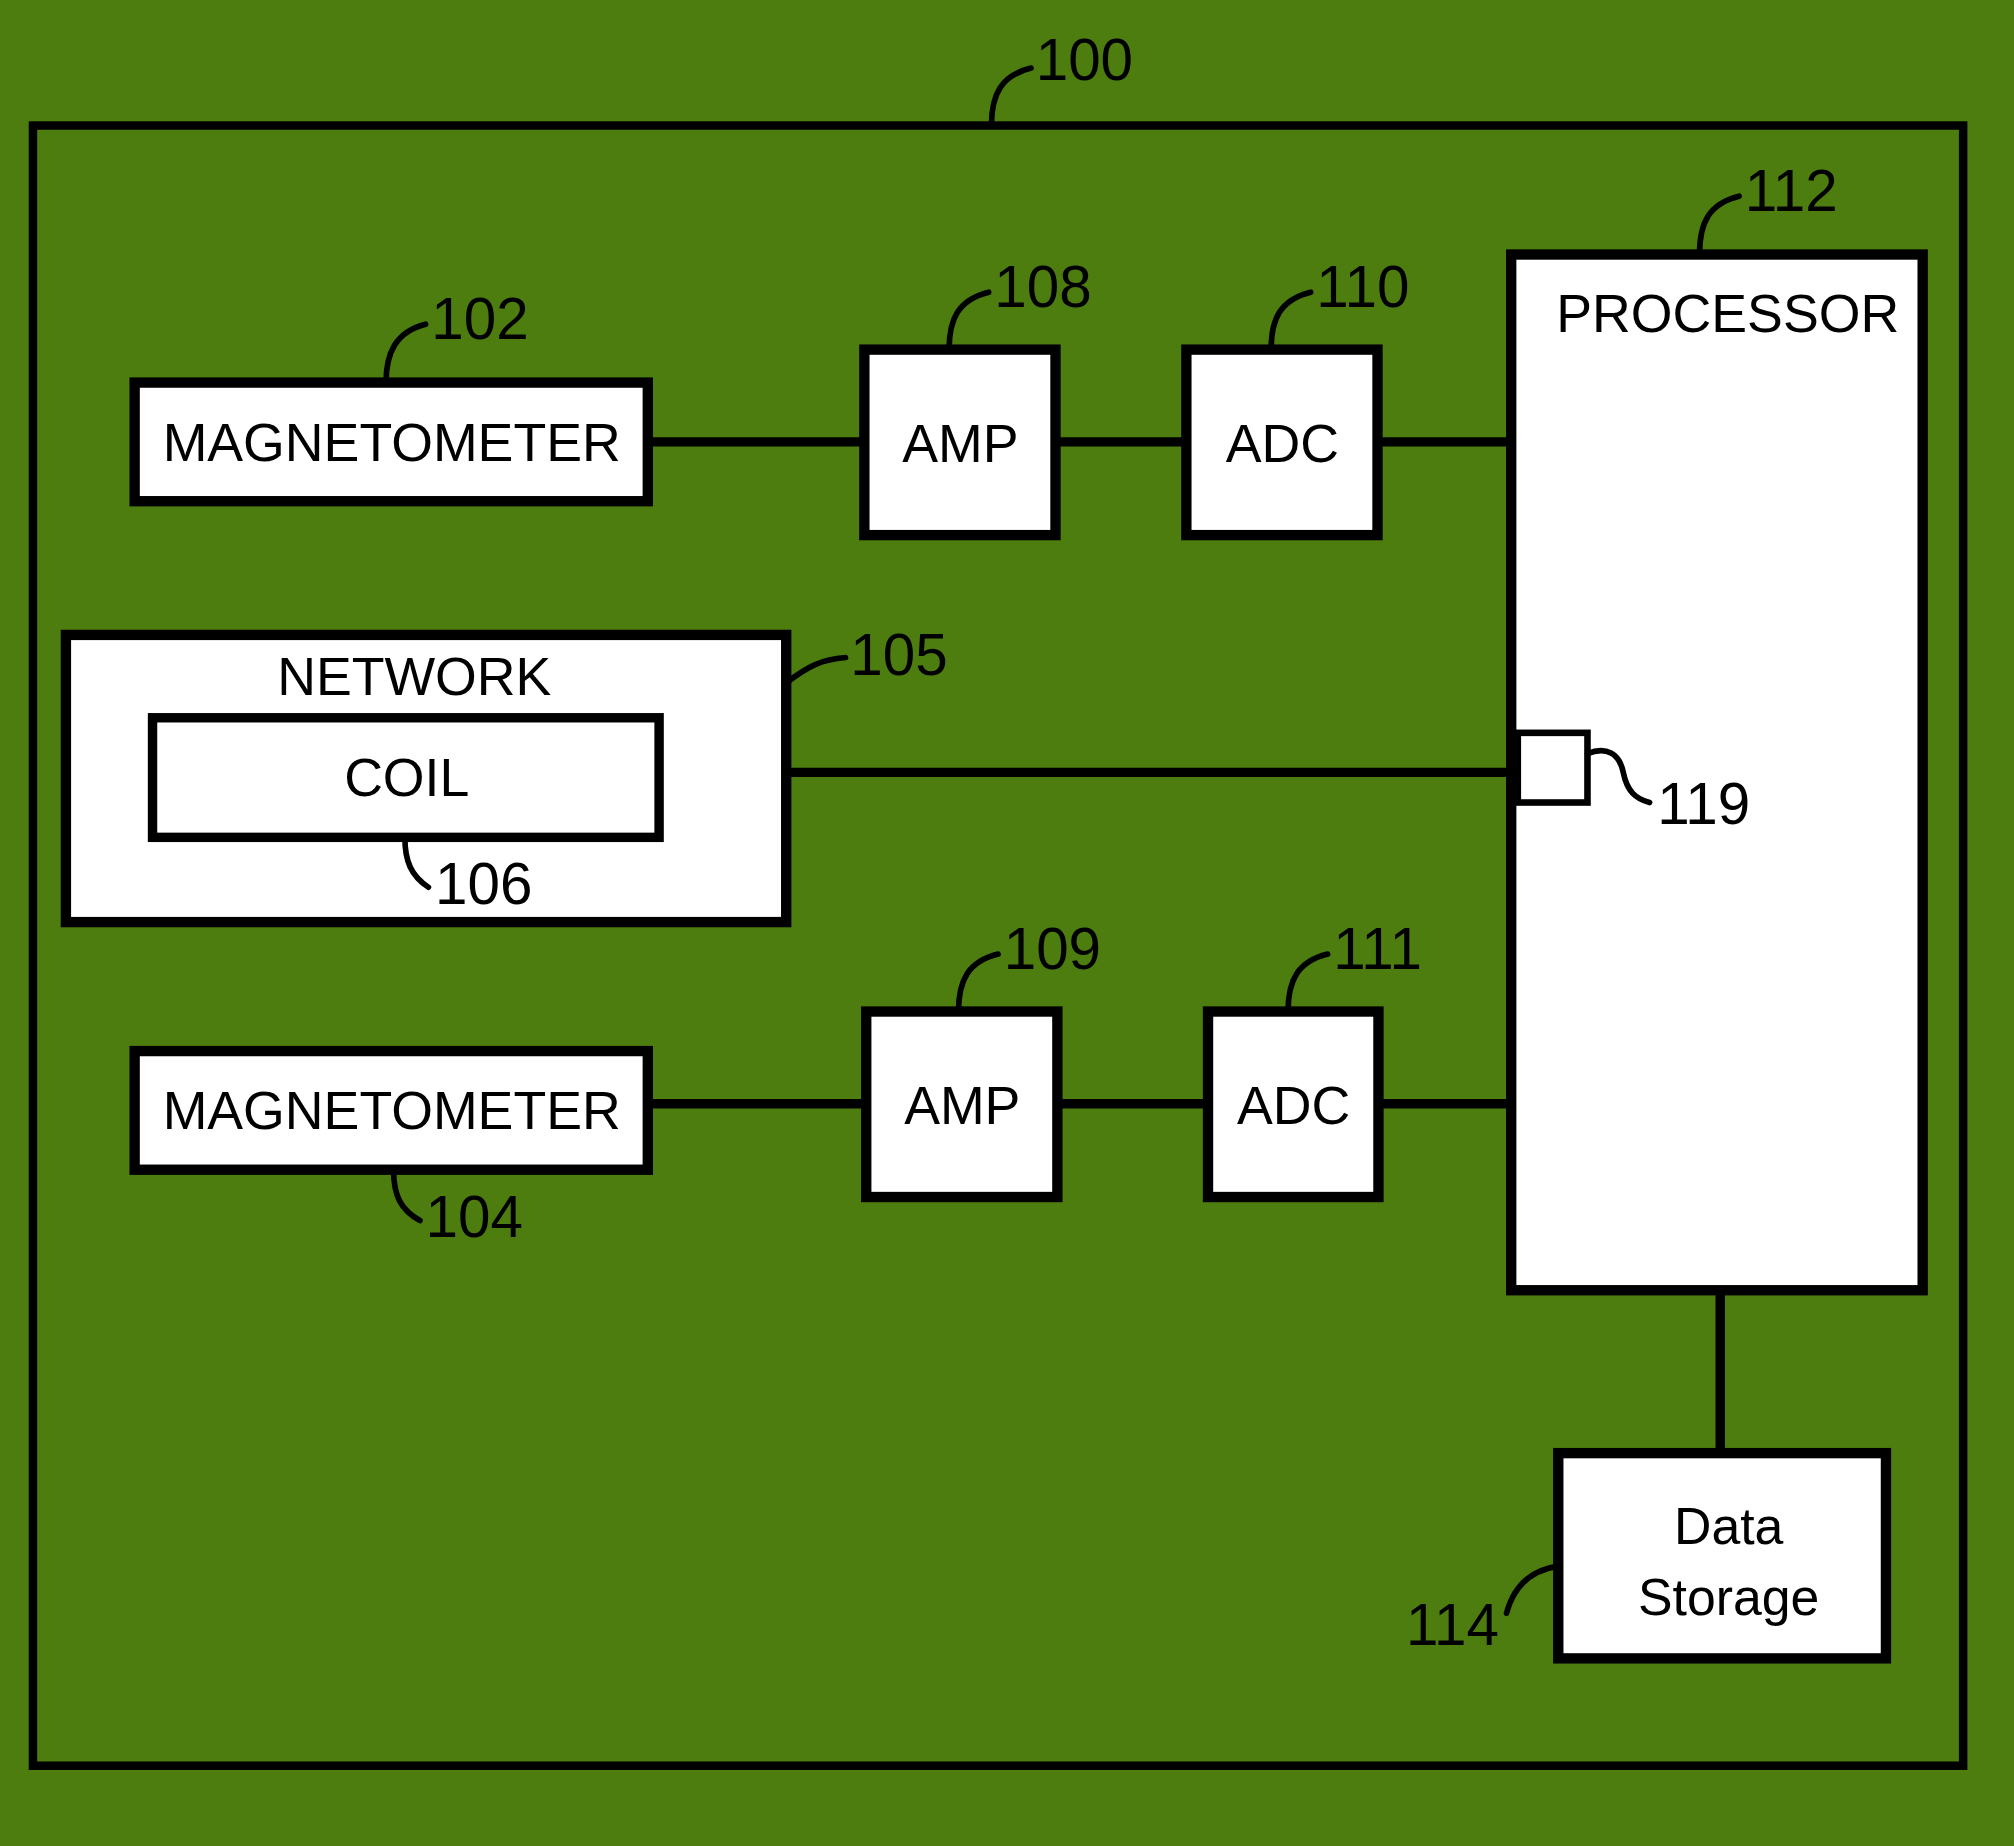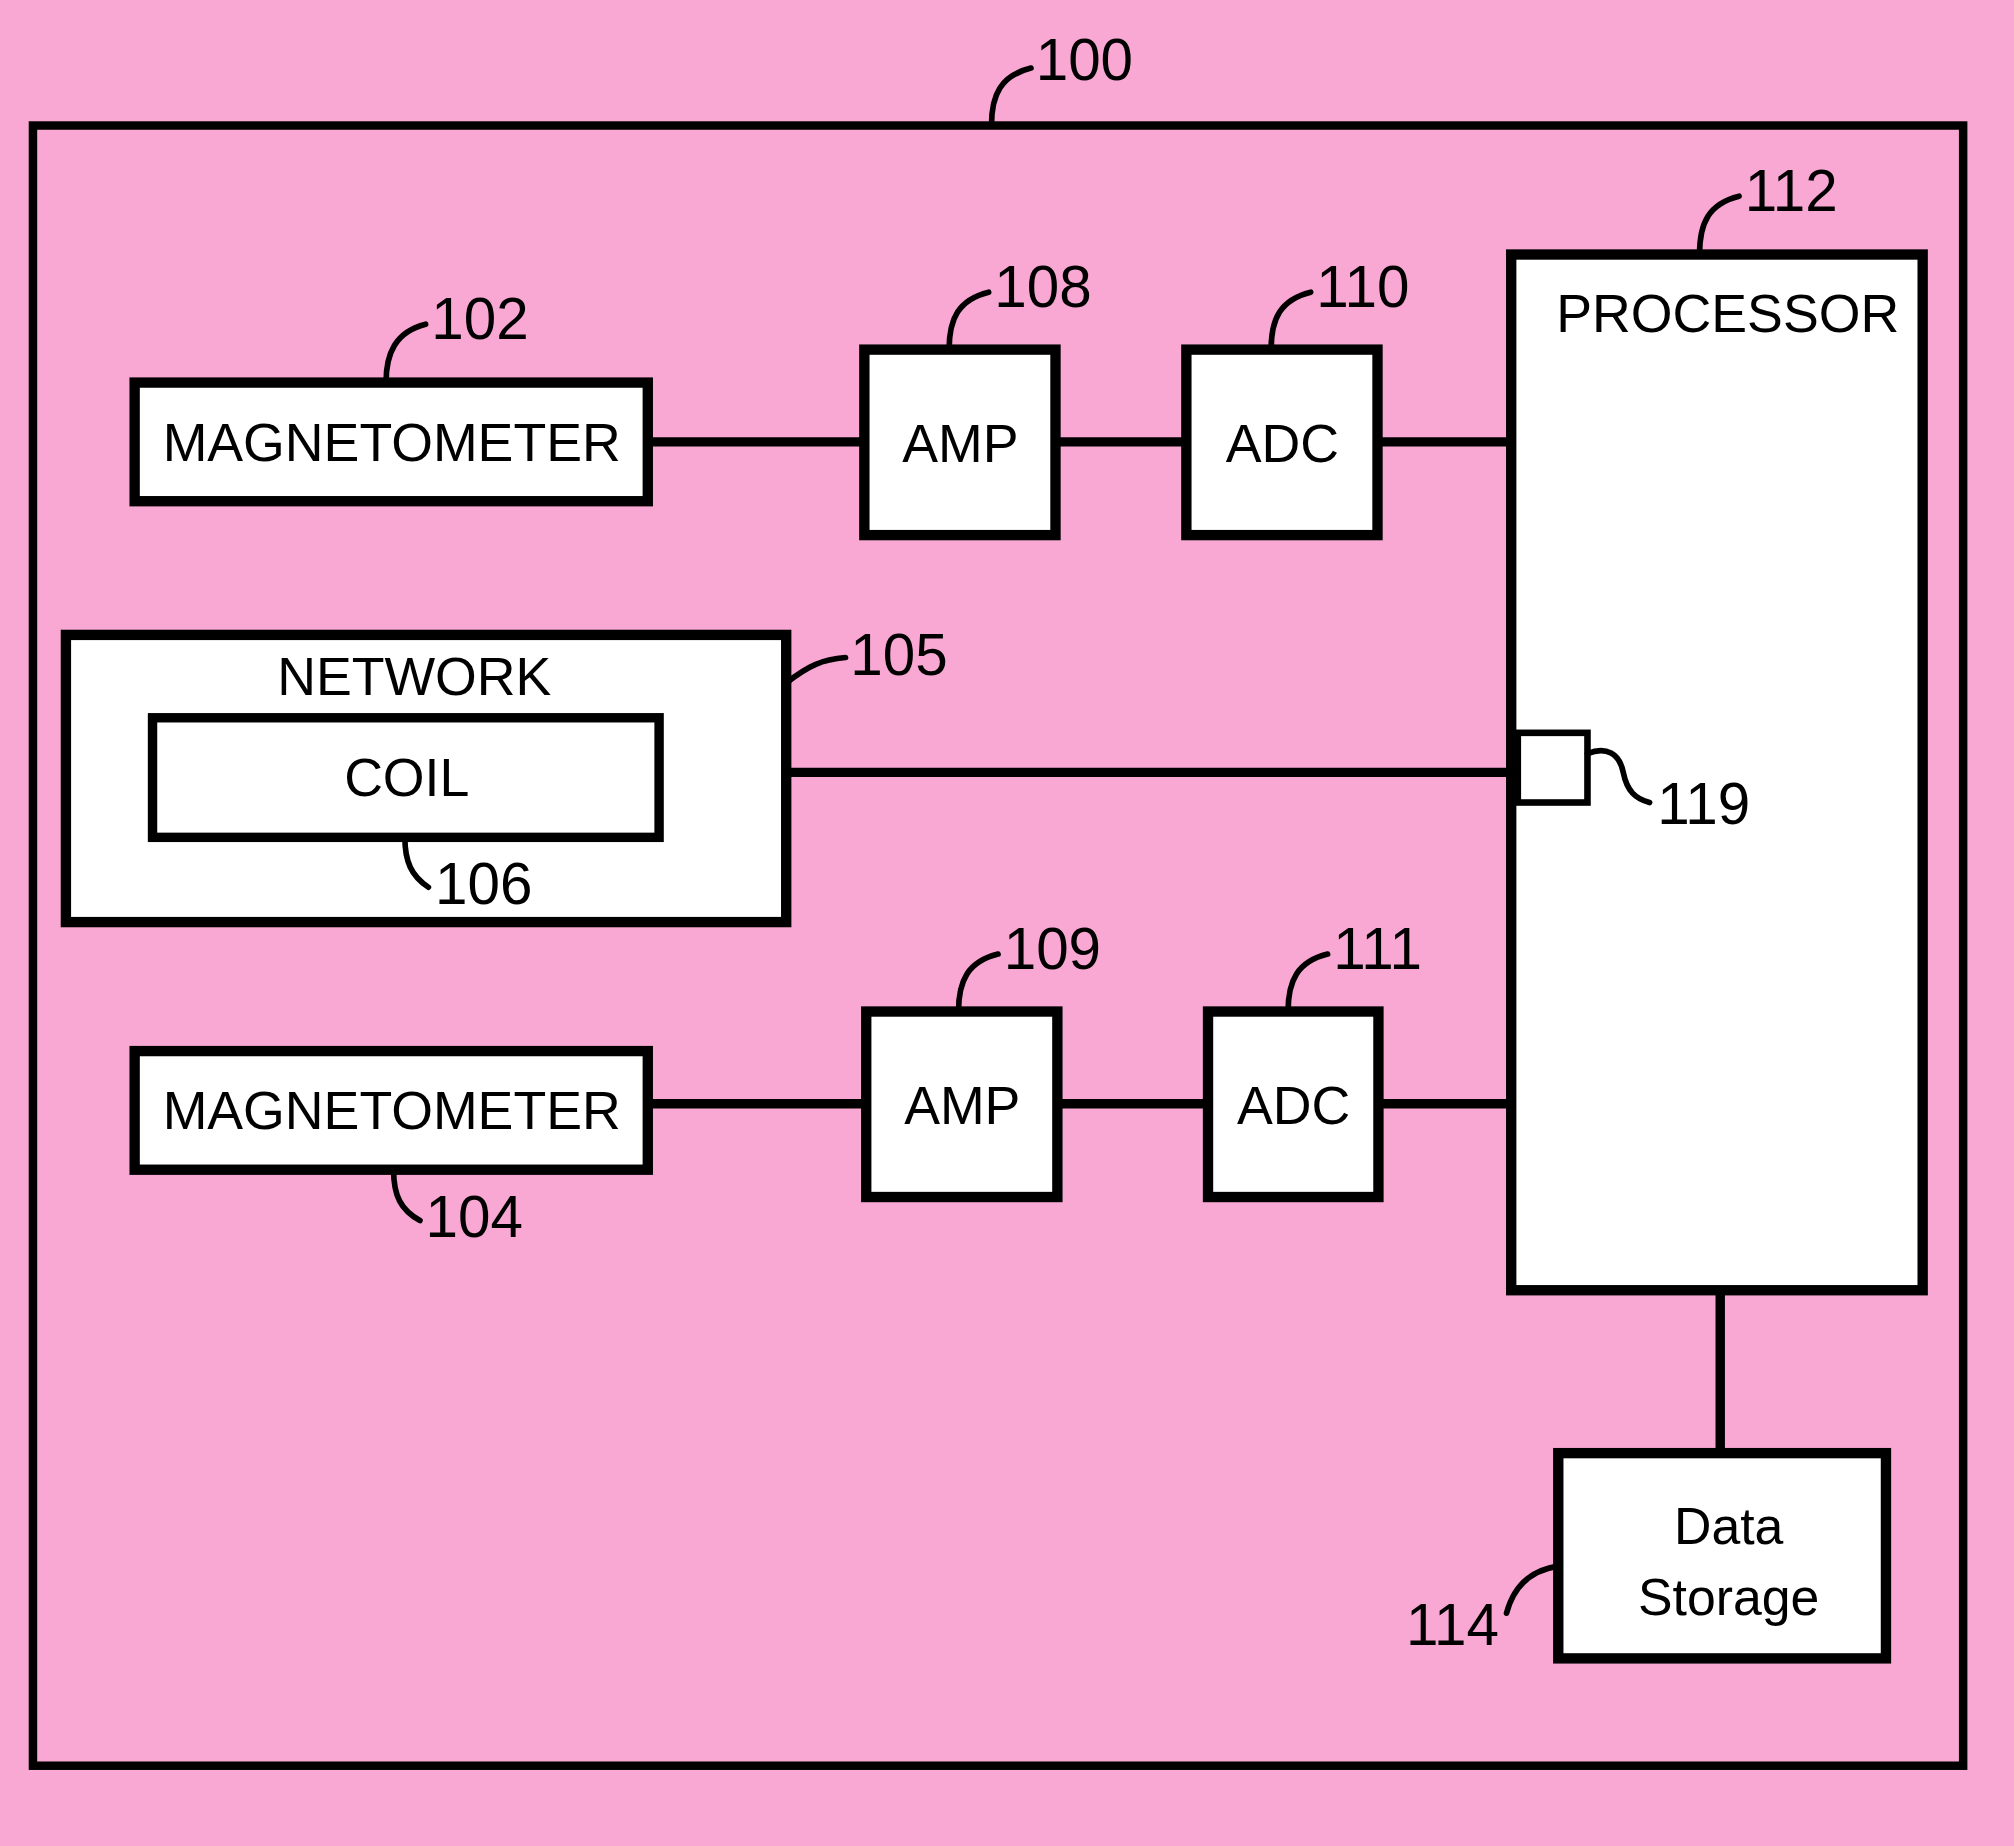--- a/index.html
+++ b/index.html
@@ -4,21 +4,21 @@
 <style>
   html, body {
     margin: 0;
     padding: 0;
     background: #ffffff;
   }
   #page {
     position: relative;
     width: 2014px;
     height: 1847px;
-    background: #f9a8d4;
+    background: #4d7c0f;
     overflow: hidden;
   }
   svg#figure {
     position: absolute;
     top: 0;
     left: 0;
     width: 2014px;
     height: 1847px;
     display: block;
   }

